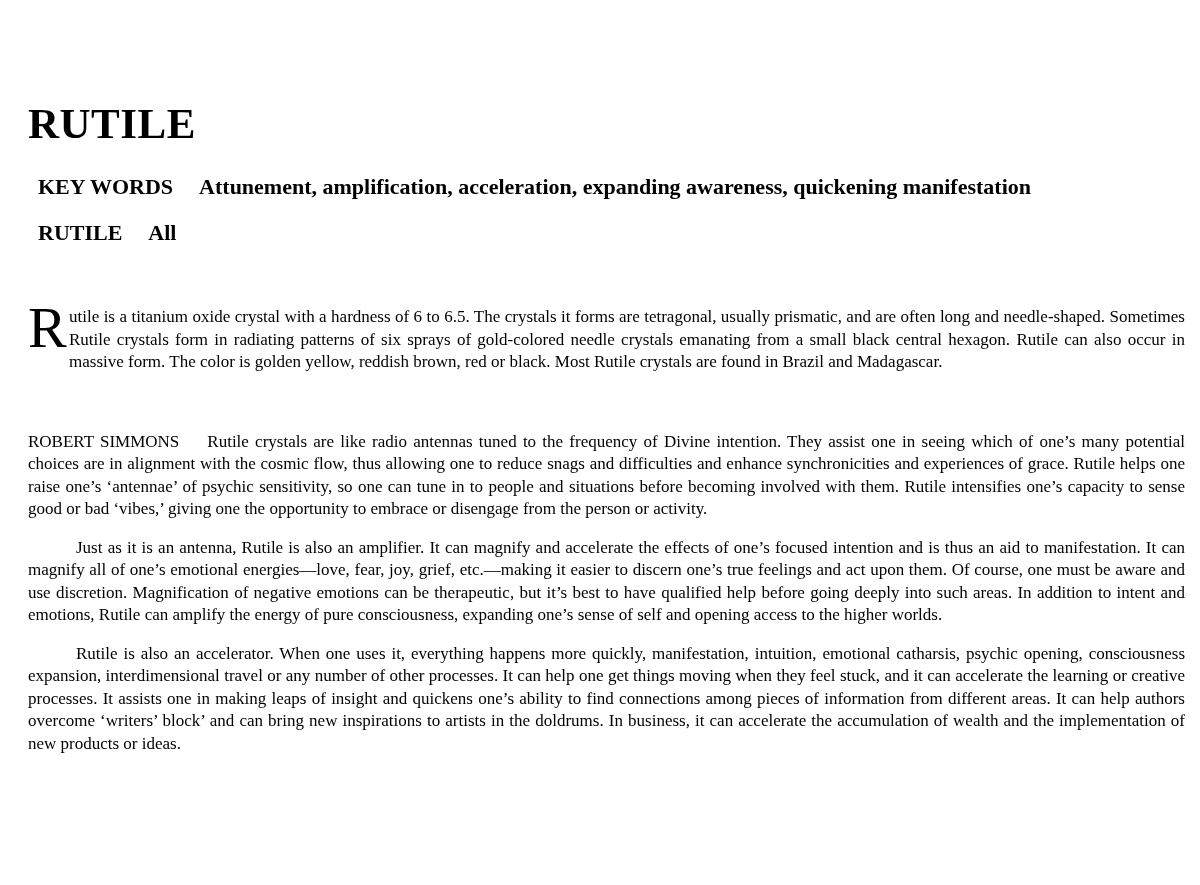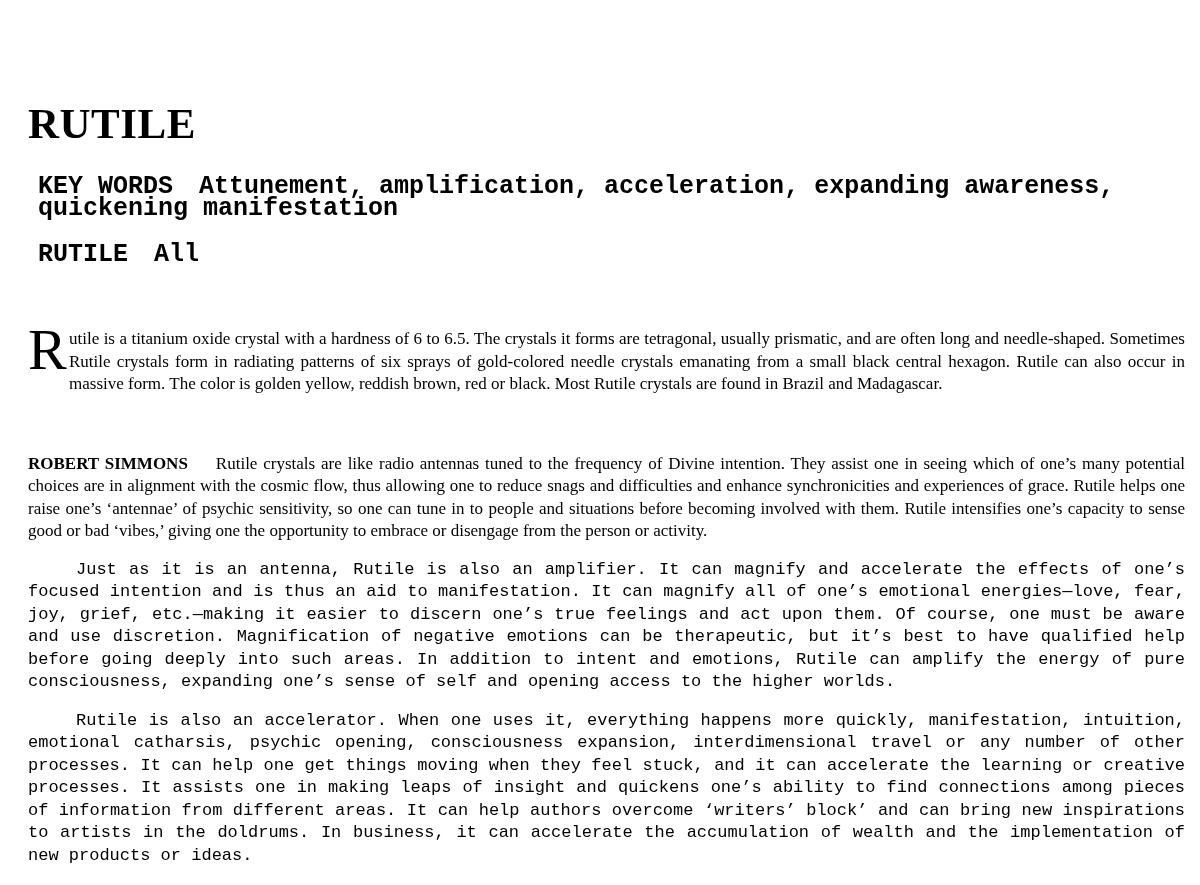--- a/index.html
+++ b/index.html
@@ -25,25 +25,24 @@
     font-size: 43px;
     line-height: 46px;
     font-weight: bold;
     letter-spacing: 0.5px;
   }
   .props {
     margin-top: 29px;
     padding-left: 10px;
   }
   .prop-row {
-    font-size: 25px;
+    font-size: 22px;
     line-height: 22px;
     font-weight: bold;
     margin-bottom: 24px;
-    font-family: Liberation Mono, monospace;
   }
   .prop-label {
     margin-right: 26px;
   }
   .desc {
     margin-top: 62px;
   }
   p.body-text {
     margin: 0;
     font-size: 17px;
@@ -55,27 +54,26 @@
     width: 36px;
     height: 61px;
     font-size: 58px;
     line-height: 44px;
     margin-right: 5px;
   }
   .rs-section {
     margin-top: 57px;
   }
   .rs-label {
-    font-weight: bold;
+    font-weight: normal;
     margin-right: 28px;
   }
   .rs-section p.body-text + p.body-text {
     margin-top: 16px;
     text-indent: 48px;
-    font-family: Liberation Mono, monospace;
   }
 </style>
 </head>
 <body>
 
 <div class="page">
 
   <div class="title">RUTILE</div>
 
   <div class="props">

